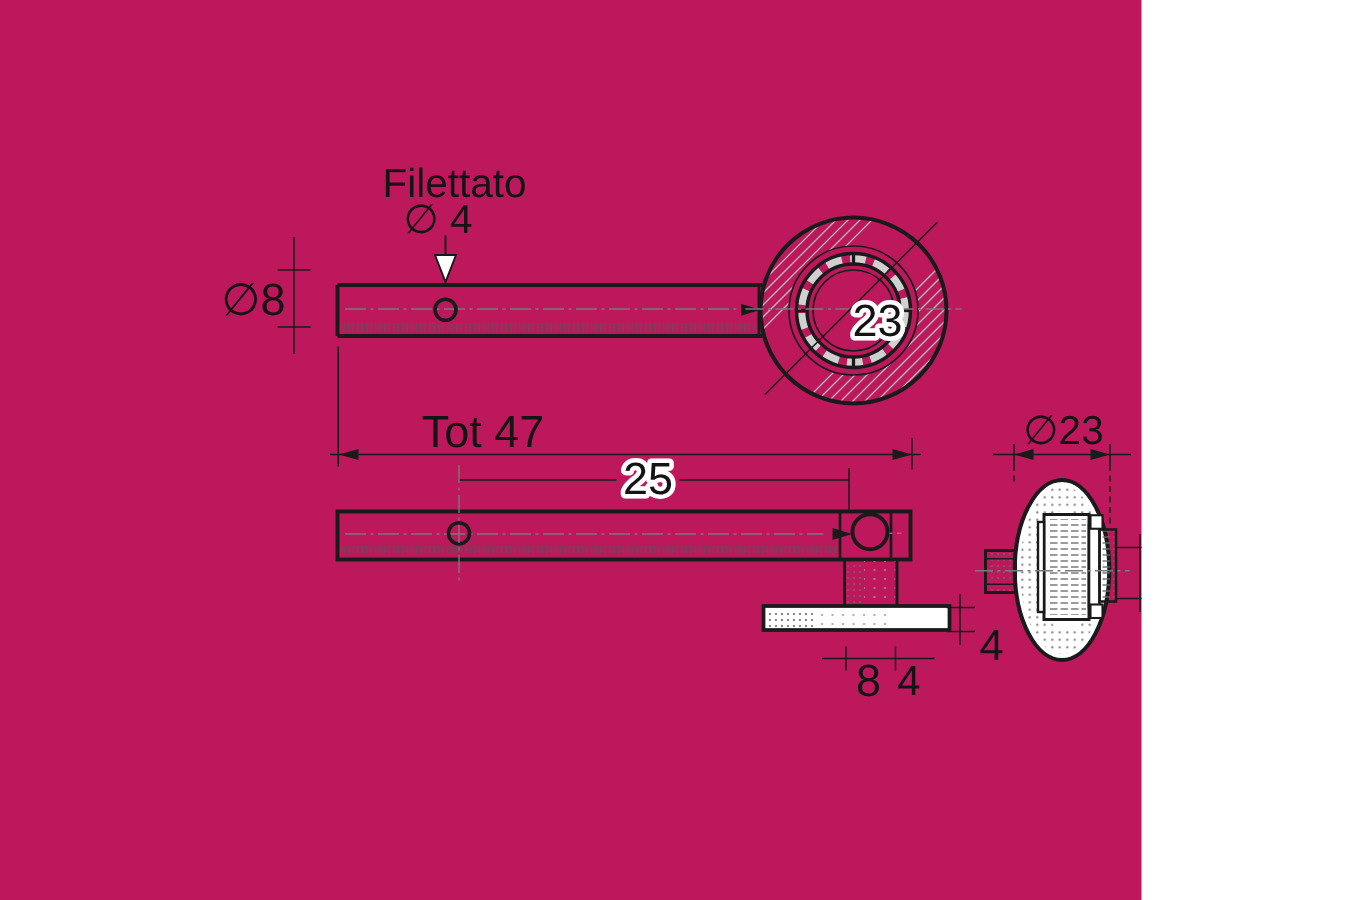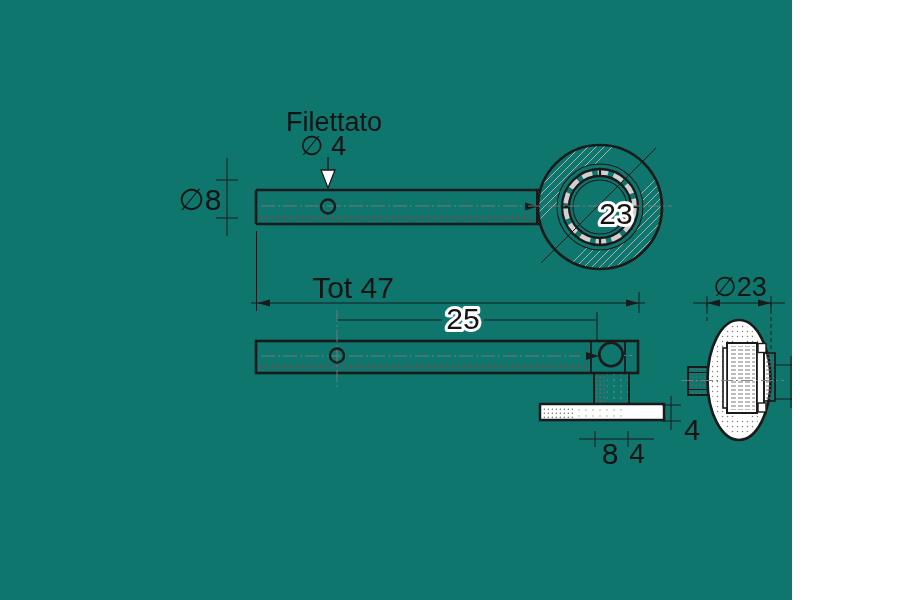--- a/index.html
+++ b/index.html
@@ -1,16 +1,16 @@
 <!DOCTYPE html>
 <html><head>
 <meta charset="utf-8">
 <style>
   html,body{margin:0;padding:0;background:#ffffff;}
-  .stage{width:761px;height:600px;background:#0f766e;position:relative;overflow:hidden;padding-left:31px;}
+  .stage{width:761px;height:600px;background:#be185d;position:relative;overflow:hidden;}
   svg{display:block;}
   text{font-family:"Liberation Sans","DejaVu Sans",sans-serif;fill:#141414;}
   .halo{paint-order:stroke;stroke:#ffffff;stroke-width:6px;stroke-linejoin:round;}
   .ink{stroke:#1a1a1a;fill:none;}
   .thin{stroke:#1a1a1a;stroke-width:1;fill:none;}
   .cl{stroke:#7a7a7a;stroke-width:0.9;fill:none;}
 </style>
 </head>
 <body>
 

